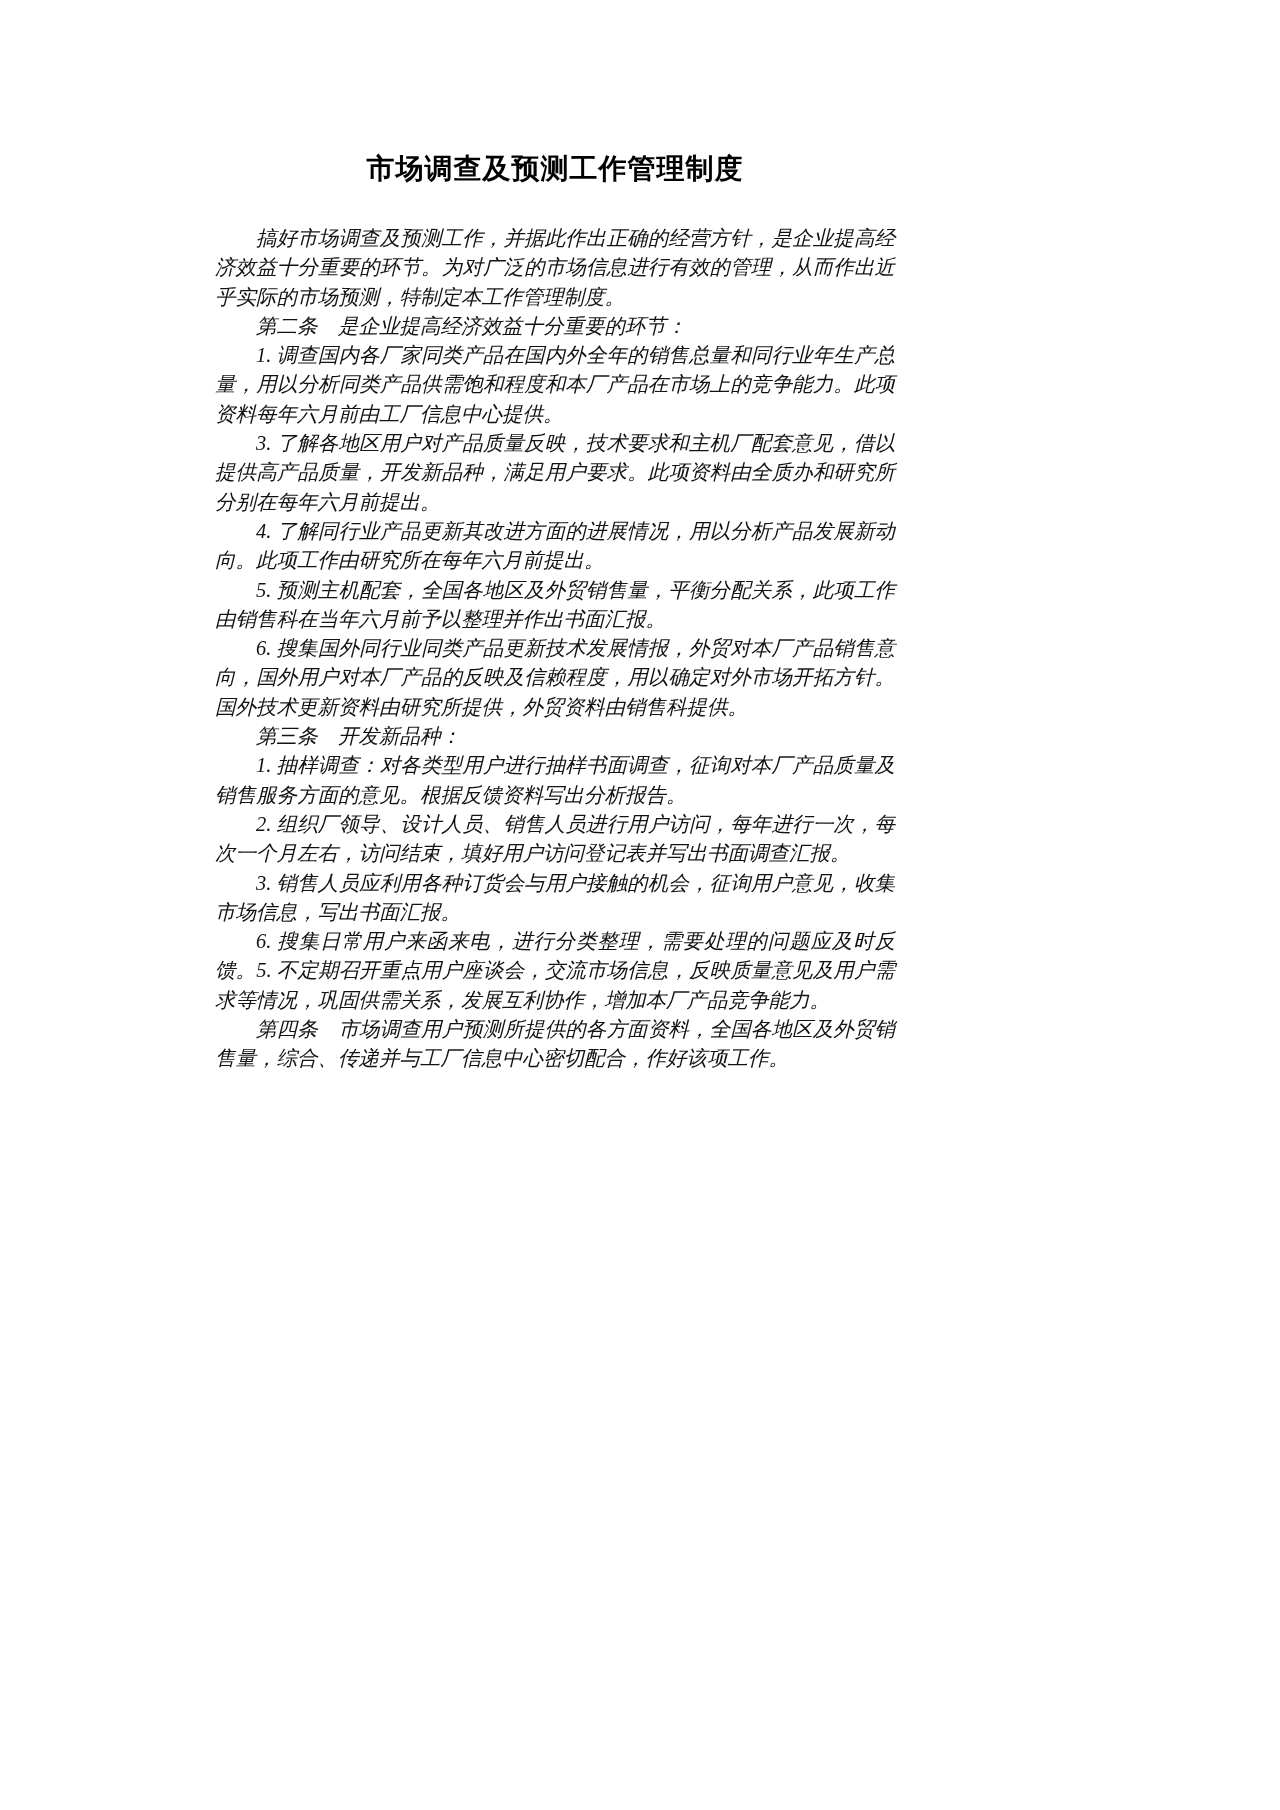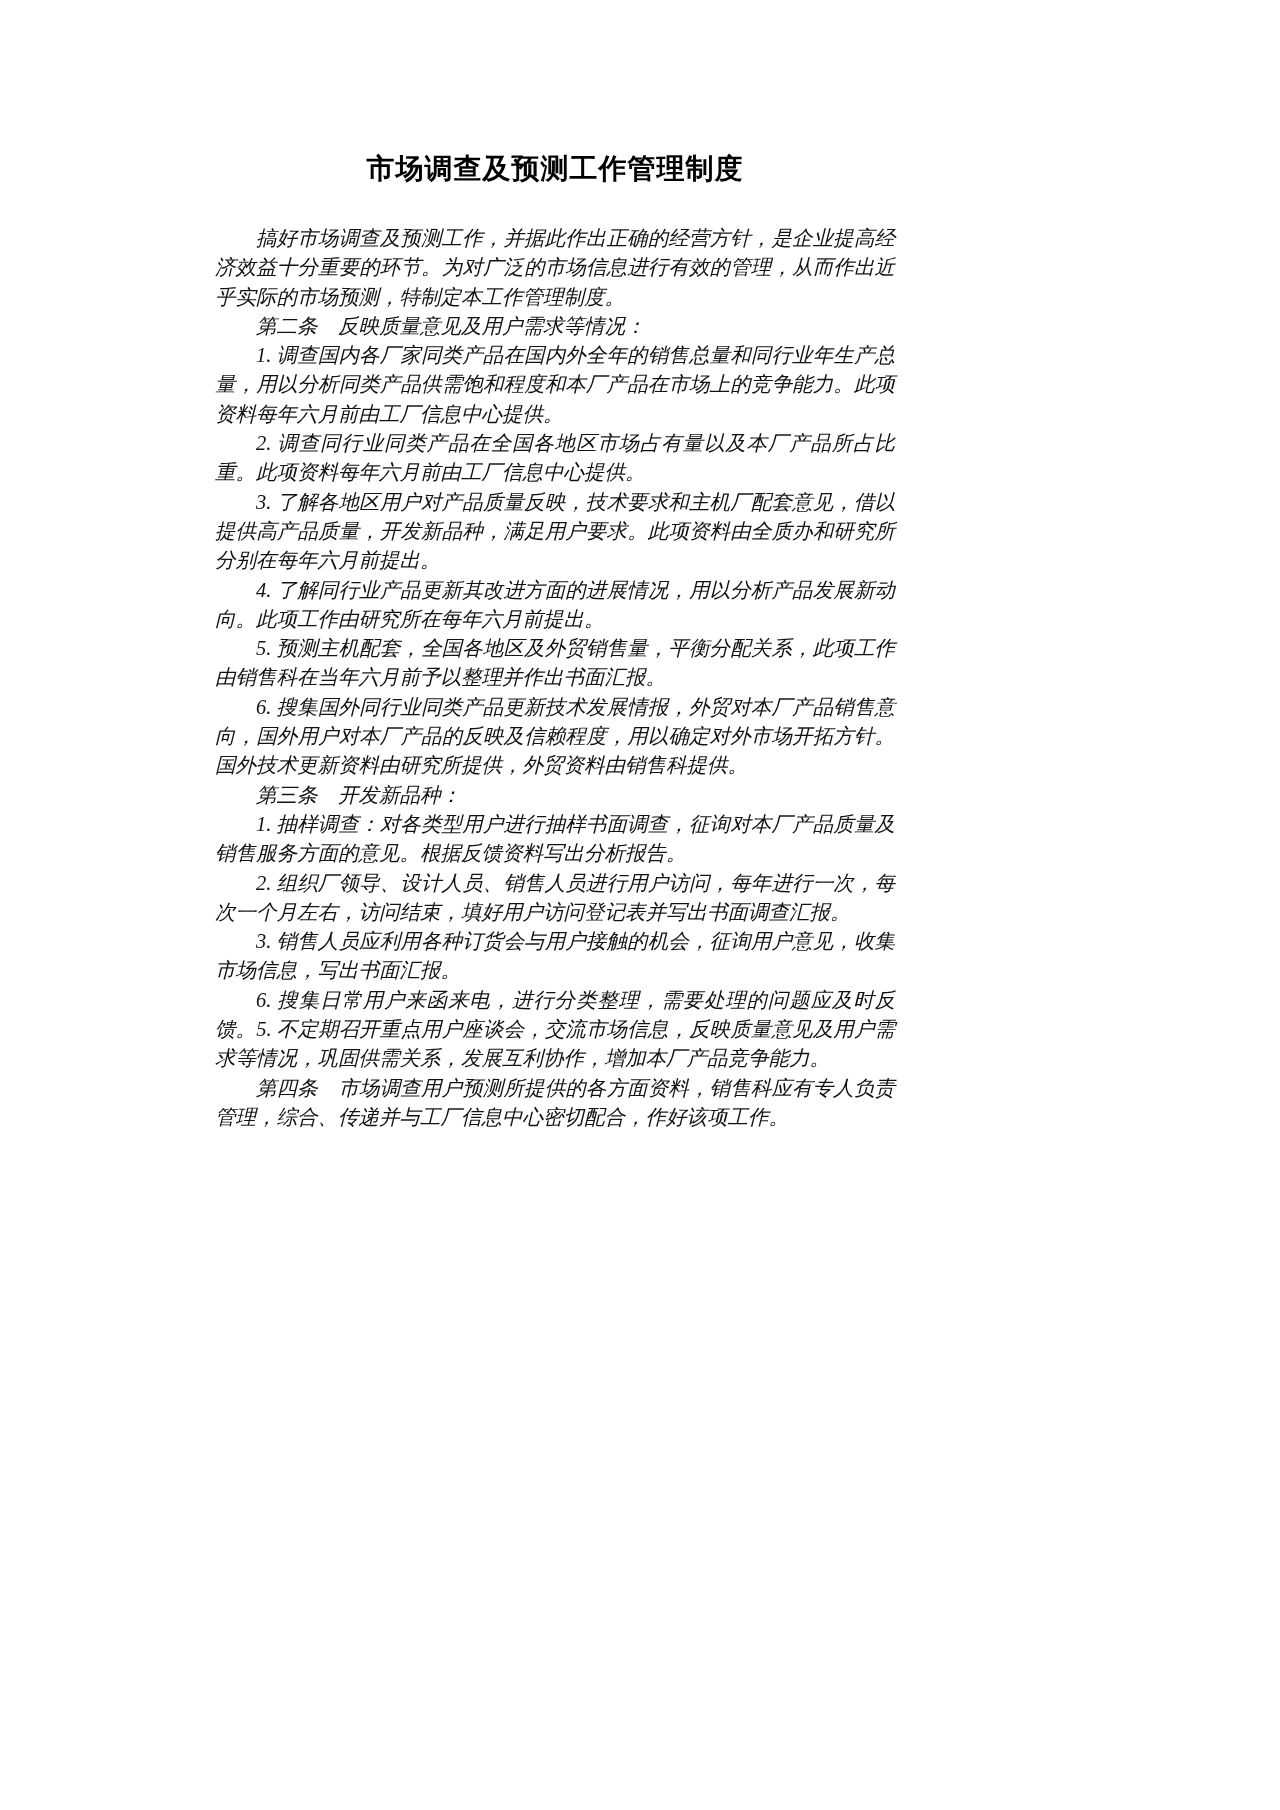--- a/index.html
+++ b/index.html
@@ -46,28 +46,27 @@
   }
 </style>
 </head>
 <body>
 
 <div class="page">
   <div class="content">
     <h1 class="doc-title">市场调查及预测工作管理制度</h1>
     <div id="paragraphs">
         <p class="para">搞好市场调查及预测工作，并据此作出正确的经营方针，是企业提高经济效益十分重要的环节。为对广泛的市场信息进行有效的管理，从而作出近乎实际的市场预测，特制定本工作管理制度。</p>
-        <p class="para">第二条　反映质量意见及用户需求等情况：</p>
+        <p class="para">第二条　是企业提高经济效益十分重要的环节：</p>
         <p class="para">1. 调查国内各厂家同类产品在国内外全年的销售总量和同行业年生产总量，用以分析同类产品供需饱和程度和本厂产品在市场上的竞争能力。此项资料每年六月前由工厂信息中心提供。</p>
-        <p class="para">2. 调查同行业同类产品在全国各地区市场占有量以及本厂产品所占比重。此项资料每年六月前由工厂信息中心提供。</p>
         <p class="para">3. 了解各地区用户对产品质量反映，技术要求和主机厂配套意见，借以提供高产品质量，开发新品种，满足用户要求。此项资料由全质办和研究所分别在每年六月前提出。</p>
         <p class="para">4. 了解同行业产品更新其改进方面的进展情况，用以分析产品发展新动向。此项工作由研究所在每年六月前提出。</p>
         <p class="para">5. 预测主机配套，全国各地区及外贸销售量，平衡分配关系，此项工作由销售科在当年六月前予以整理并作出书面汇报。</p>
         <p class="para">6. 搜集国外同行业同类产品更新技术发展情报，外贸对本厂产品销售意向，国外用户对本厂产品的反映及信赖程度，用以确定对外市场开拓方针。国外技术更新资料由研究所提供，外贸资料由销售科提供。</p>
         <p class="para">第三条　开发新品种：</p>
         <p class="para">1. 抽样调查：对各类型用户进行抽样书面调查，征询对本厂产品质量及销售服务方面的意见。根据反馈资料写出分析报告。</p>
         <p class="para">2. 组织厂领导、设计人员、销售人员进行用户访问，每年进行一次，每次一个月左右，访问结束，填好用户访问登记表并写出书面调查汇报。</p>
         <p class="para">3. 销售人员应利用各种订货会与用户接触的机会，征询用户意见，收集市场信息，写出书面汇报。</p>
         <p class="para">6. 搜集日常用户来函来电，进行分类整理，需要处理的问题应及时反馈。5. 不定期召开重点用户座谈会，交流市场信息，反映质量意见及用户需求等情况，巩固供需关系，发展互利协作，增加本厂产品竞争能力。</p>
-        <p class="para">第四条　市场调查用户预测所提供的各方面资料，销售科应有专人负责管理，综合、传递并与工厂信息中心密切配合，作好该项工作。</p>
+        <p class="para">第四条　市场调查用户预测所提供的各方面资料，全国各地区及外贸销售量，综合、传递并与工厂信息中心密切配合，作好该项工作。</p>
       </div>
   </div>
 </div>
 
 </body></html>

